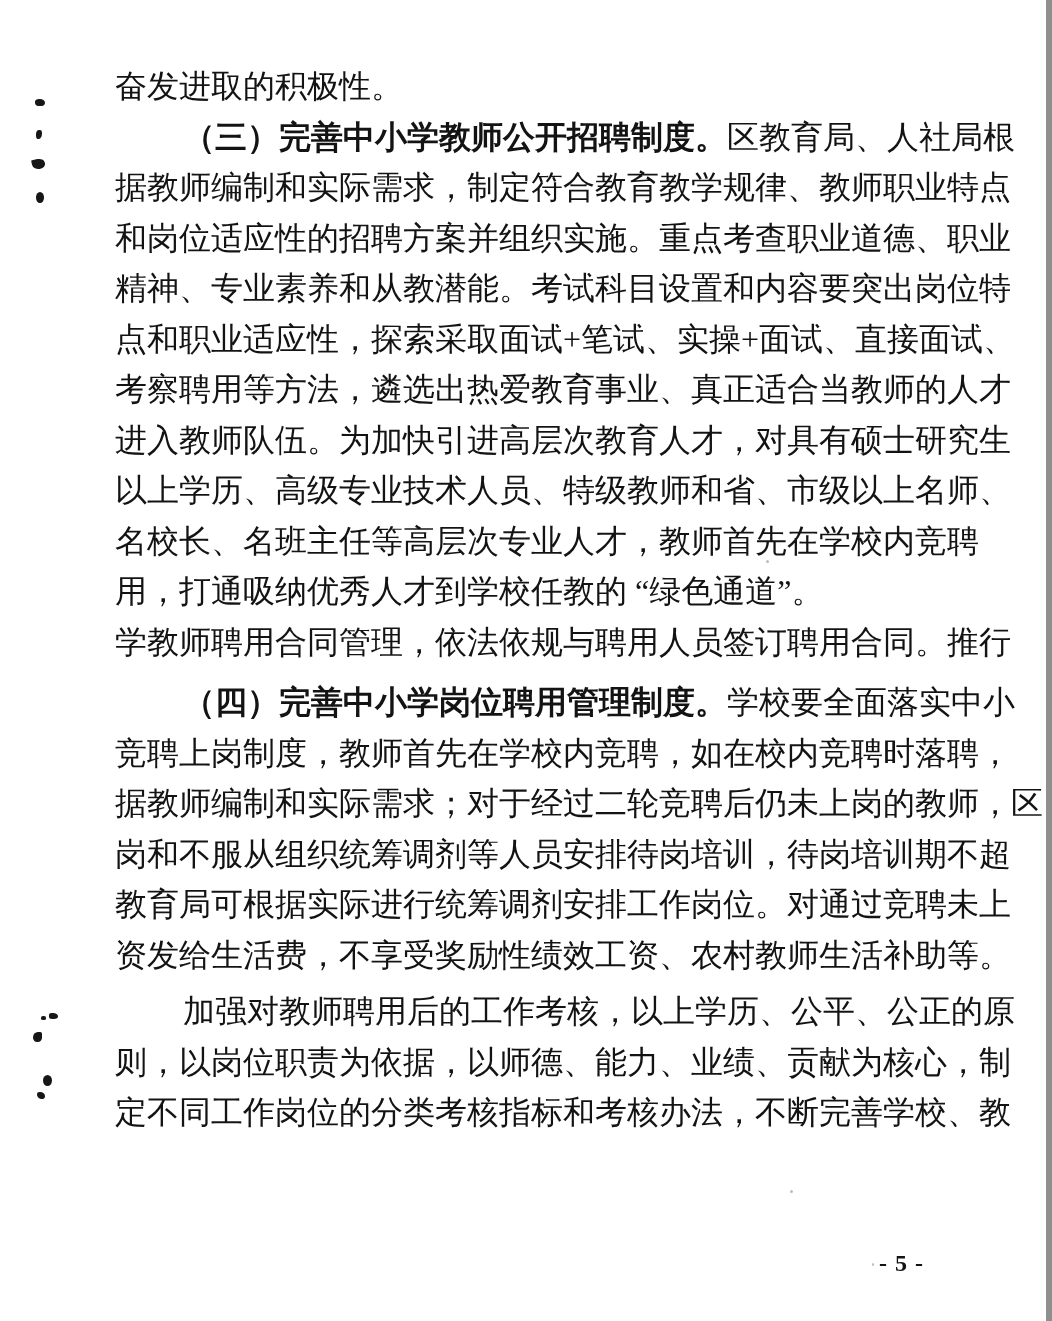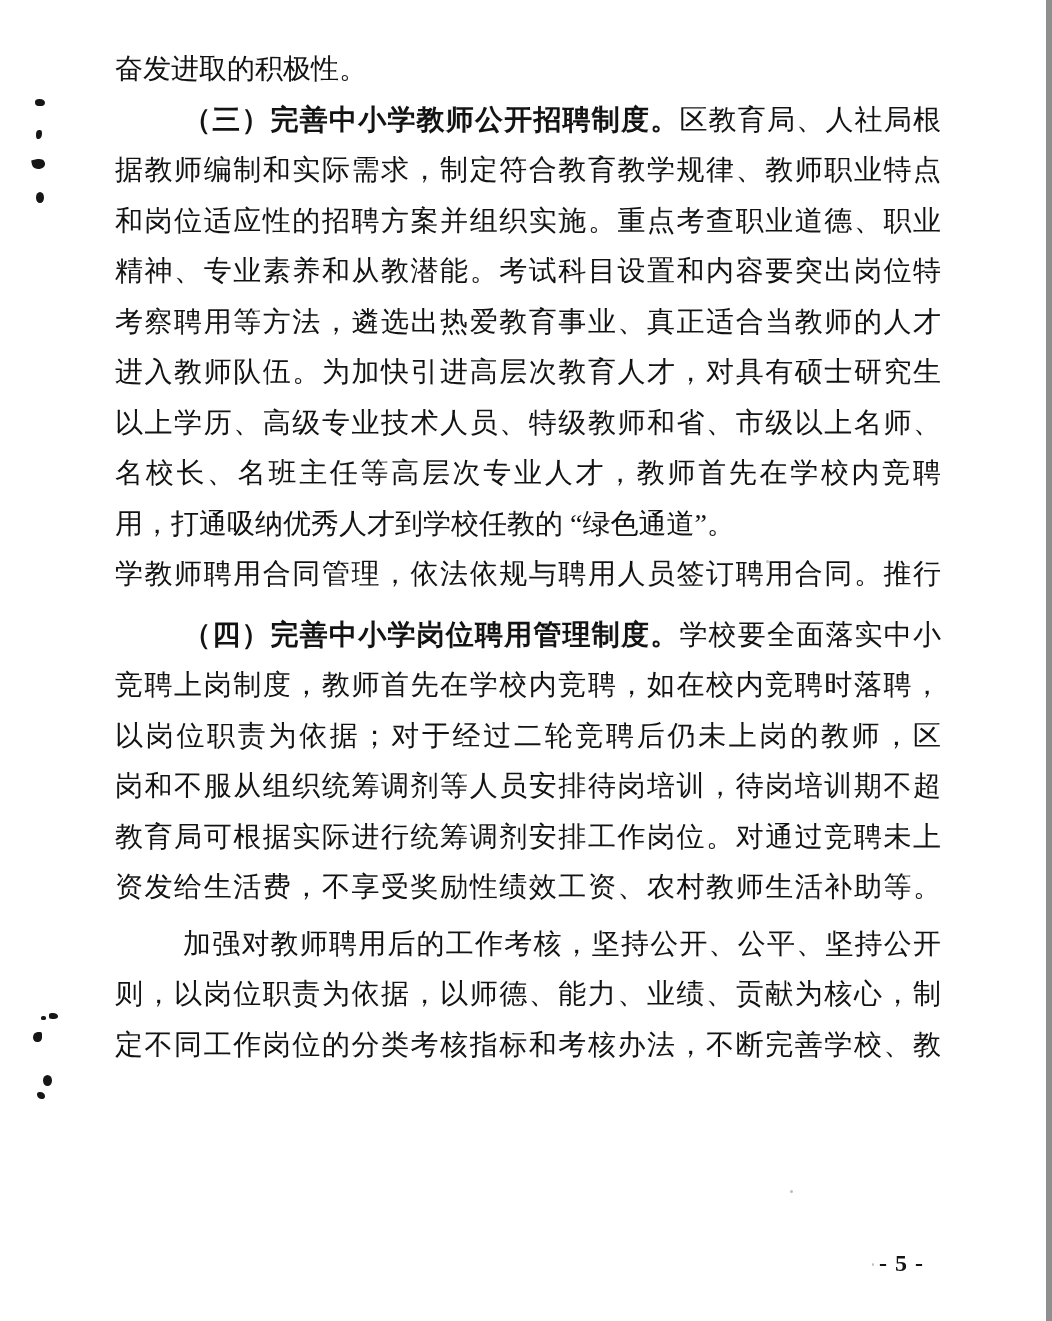--- a/index.html
+++ b/index.html
@@ -12,23 +12,23 @@
     width: 1052px;
     height: 1321px;
     background: var(--paper, #ffffff);
     overflow: hidden;
     font-family: "Liberation Serif", "DejaVu Serif", serif;
     color: var(--ink, #131313);
   }
   .text-block {
     position: absolute;
     left: 115px;
-    top: 44px;
+    top: 61px;
     width: 826px;
-    font-size: 28px;
+    font-size: 32px;
     line-height: 50.5px;
   }
   .line {
     text-align: justify;
     text-align-last: justify;
     text-justify: inter-character;
     white-space: nowrap;
   }
   .line.short {
     text-align-last: left;
@@ -64,33 +64,34 @@
 <body>
 
 <div class="page" style="--ink: #131313; --paper: #ffffff;">
 
   <div class="text-block">
       <div class="line short"><span class="run">奋发进取的积极性。</span></div>
       <div class="line indent"><span class="run bold">（三）完善中小学教师公开招聘制度。</span><span class="run">区教育局、人社局根</span></div>
       <div class="line"><span class="run">据教师编制和实际需求，制定符合教育教学规律、教师职业特点</span></div>
       <div class="line"><span class="run">和岗位适应性的招聘方案并组织实施。重点考查职业道德、职业</span></div>
       <div class="line"><span class="run">精神、专业素养和从教潜能。考试科目设置和内容要突出岗位特</span></div>
+      <div class="line"><span class="run">点和职业适应性，探索采取面试+笔试、实操+面试、直接面试、</span></div>
       <div class="line"><span class="run">考察聘用等方法，遴选出热爱教育事业、真正适合当教师的人才</span></div>
       <div class="line"><span class="run">进入教师队伍。为加快引进高层次教育人才，对具有硕士研究生</span></div>
       <div class="line"><span class="run">以上学历、高级专业技术人员、特级教师和省、市级以上名师、</span></div>
       <div class="line"><span class="run">名校长、名班主任等高层次专业人才，教师首先在学校内竞聘</span></div>
       <div class="line short"><span class="run">用，打通吸纳优秀人才到学校任教的 “绿色通道”。</span></div>
       <div class="line"><span class="run">学教师聘用合同管理，依法依规与聘用人员签订聘用合同。推行</span></div>
       <div class="line indent" style="margin-top: 10px;"><span class="run bold">（四）完善中小学岗位聘用管理制度。</span><span class="run">学校要全面落实中小</span></div>
       <div class="line"><span class="run">竞聘上岗制度，教师首先在学校内竞聘，如在校内竞聘时落聘，</span></div>
-      <div class="line"><span class="run">以岗位职责为依据；对于经过二轮竞聘后仍未上岗的教师，区</span></div>
+      <div class="line"><span class="run">据教师编制和实际需求；对于经过二轮竞聘后仍未上岗的教师，区</span></div>
       <div class="line"><span class="run">岗和不服从组织统筹调剂等人员安排待岗培训，待岗培训期不超</span></div>
       <div class="line"><span class="run">教育局可根据实际进行统筹调剂安排工作岗位。对通过竞聘未上</span></div>
       <div class="line"><span class="run">资发给生活费，不享受奖励性绩效工资、农村教师生活补助等。</span></div>
-      <div class="line indent" style="margin-top: 6px;"><span class="run">加强对教师聘用后的工作考核，坚持公开、公平、坚持公开</span></div>
+      <div class="line indent" style="margin-top: 6px;"><span class="run">加强对教师聘用后的工作考核，以上学历、公平、公正的原</span></div>
       <div class="line"><span class="run">则，以岗位职责为依据，以师德、能力、业绩、贡献为核心，制</span></div>
       <div class="line"><span class="run">定不同工作岗位的分类考核指标和考核办法，不断完善学校、教</span></div>
     </div>
 
   <div class="footer">- 5 -</div>
 
   <div class="scanner-edge"></div>
 
   <div class="speck" style="left:35px;top:99px;width:10px;height:7px;border-radius:45% 55% 50% 50%;"></div>
   <div class="speck" style="left:36px;top:130px;width:6px;height:9px;border-radius:50% 30% 60% 40%;"></div>

